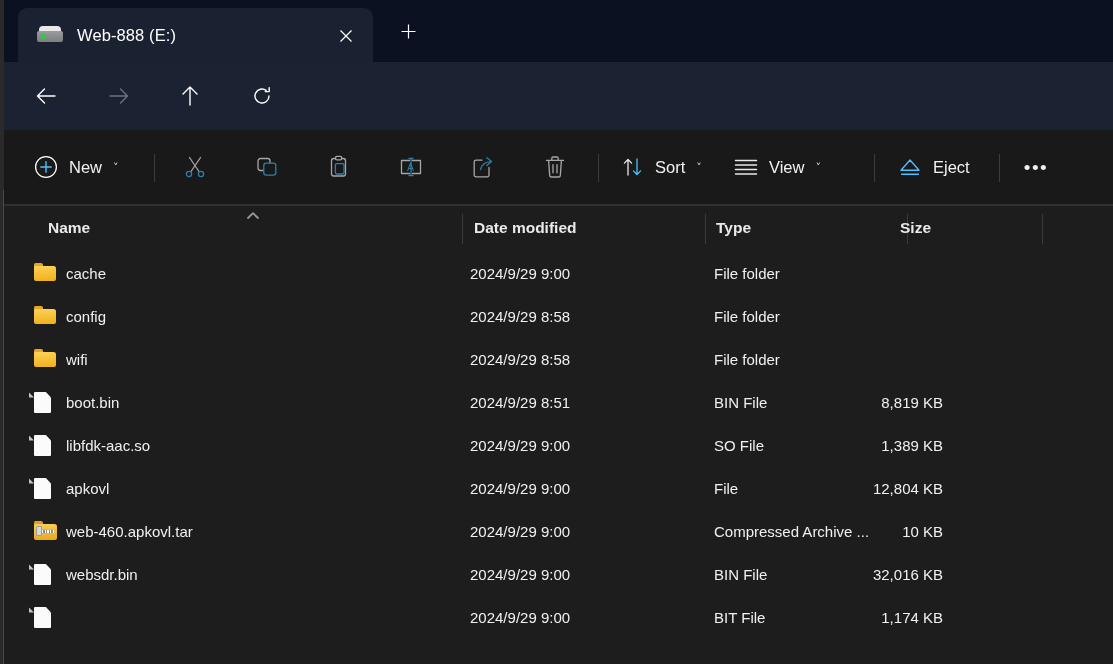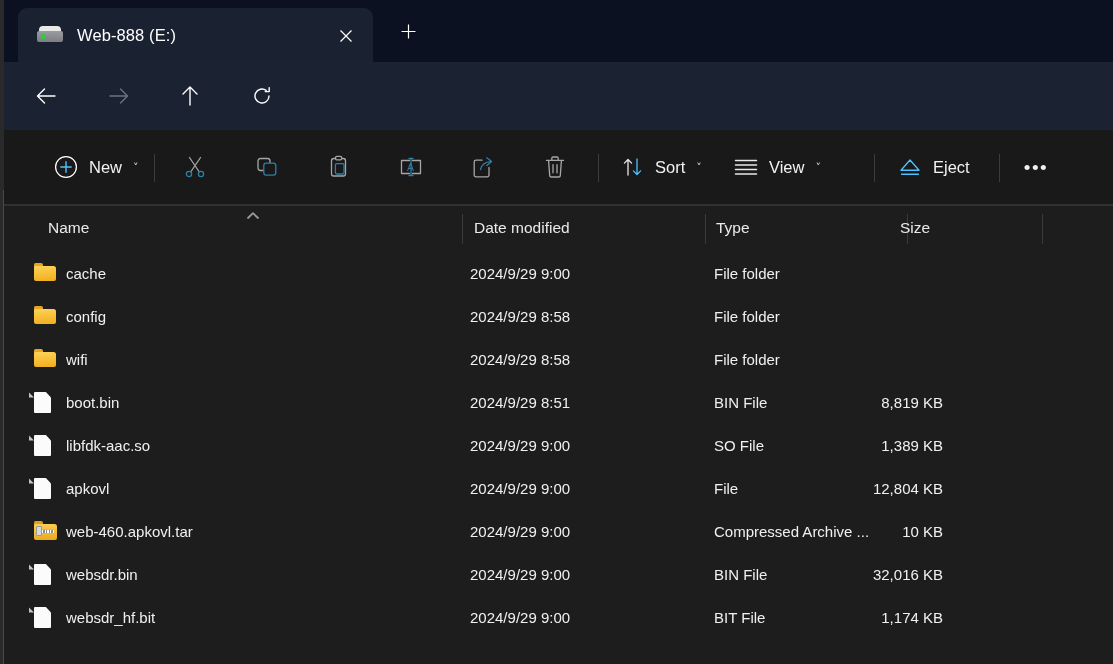--- a/index.html
+++ b/index.html
@@ -95,21 +95,21 @@
     background:#1d1d1d; z-index:2;
   }
   .colheader-top {
     position:absolute; left:0; top:0; width:1109px; height:2px; background:#303030;
   }
   .col-sortmark {
     position:absolute; left:240px; top:6px; width:18px; height:12px;
   }
   .col {
     position:absolute; top:0; height:48px; display:flex; align-items:center;
-    font-size:15.5px; color:#eaeaea;
+    font-size:15.5px; color:#eaeaea;font-weight:bold;
   }
   .col-div {
     position:absolute; top:10px; width:1px; height:30px; background:#3a3a3a;
   }
   .col-name { left:44px; }
   .col-date { left:470px; }
   .col-type { left:712px; }
   .col-size { left:896px;justify-content:flex-end; }
 
   
@@ -253,21 +253,21 @@
         </svg>
       </span>
       <span class="bc-sep">›</span>
       <span class="bc-text">Web-888 (E:)</span>
       <span class="bc-sep">›</span>
     </div>
   </div>
 
   <div class="toolbar">
 
-    <div class="tb-item" style="left:40px;padding:0 10px;">
+    <div class="tb-item" style="left:20px;padding:0 10px;">
       <svg width="24" height="24" viewBox="0 0 24 24">
         <circle cx="12" cy="12" r="10.4" stroke="#ffffff" stroke-width="1.25" fill="none"></circle>
         <path d="M12 6.8 L12 17.2 M6.8 12 L17.2 12" stroke="#4cc2ff" stroke-width="1.4" stroke-linecap="round"></path>
       </svg>
       <span class="tb-label">New</span>
       <span class="tb-chev">˅</span>
     </div>
 
     <div class="tb-sep" style="left:150px;"></div>
 
@@ -455,20 +455,19 @@
       </div>
       <div class="row">
         <span class="row-icon"><span class="doc"><span class="sheet"></span><span class="fold"></span></span></span>
         <span class="cell c-name">websdr.bin</span>
         <span class="cell c-date">2024/9/29 9:00</span>
         <span class="cell c-type">BIN File</span>
         <span class="cell c-size">32,016 KB</span>
       </div>
       <div class="row">
         <span class="row-icon"><span class="doc"><span class="sheet"></span><span class="fold"></span></span></span>
-        <span class="cell c-name">websdr_hf.bit</span>
         <span class="cell c-date">2024/9/29 9:00</span>
         <span class="cell c-type">BIT File</span>
         <span class="cell c-size">1,174 KB</span>
       </div>
     </div>
 
 </div>
 
 </body></html>

